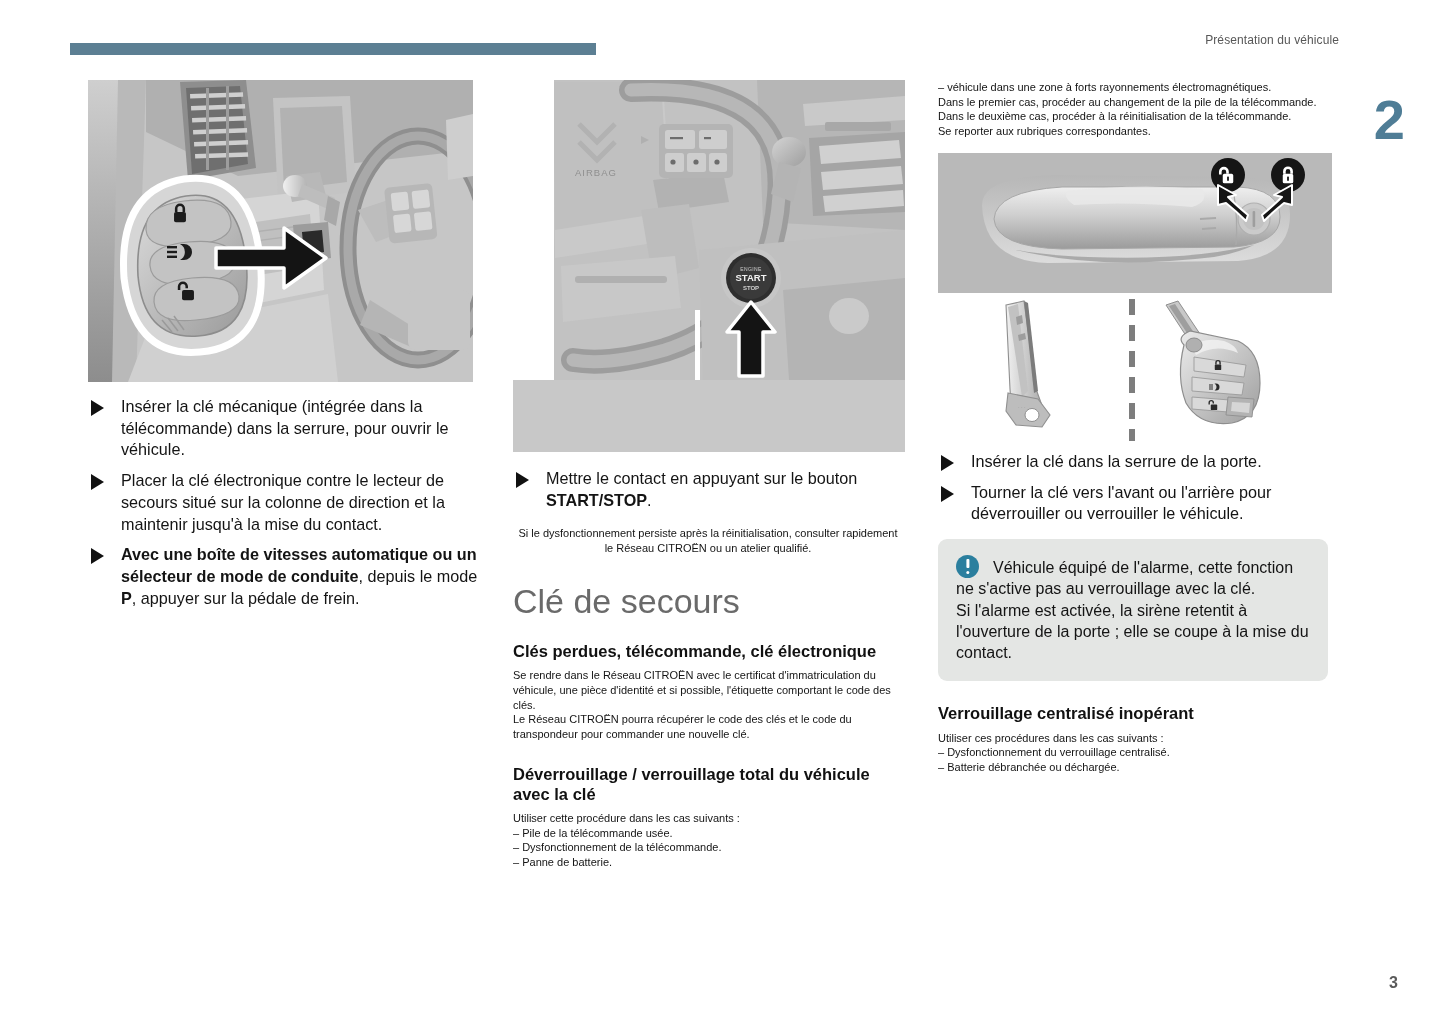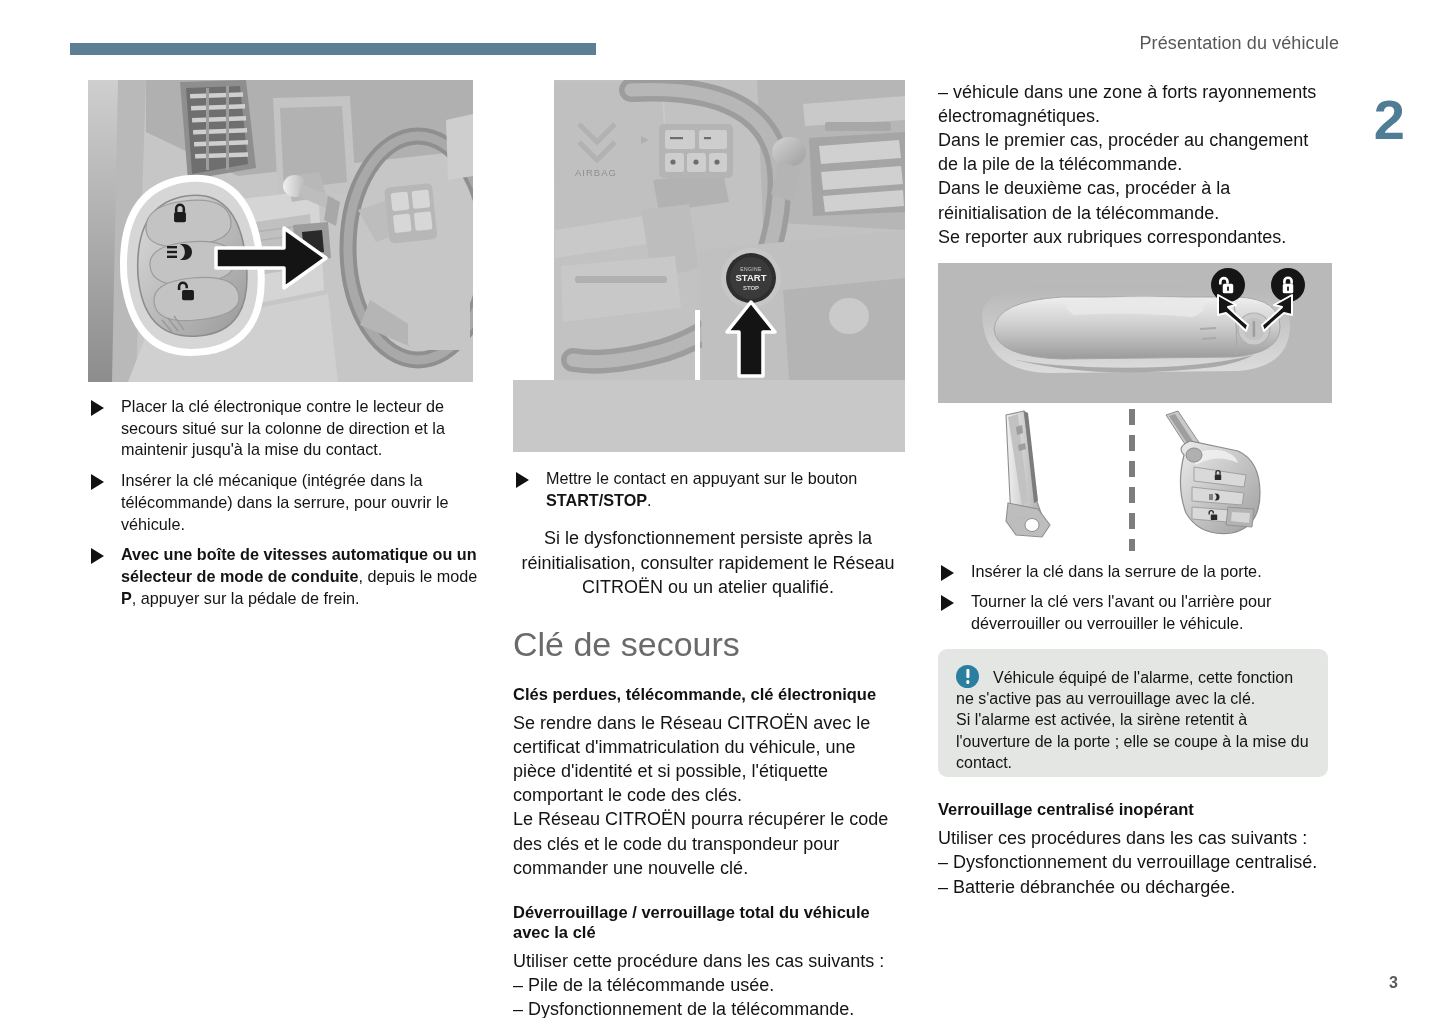--- a/index.html
+++ b/index.html
@@ -11,21 +11,21 @@
     overflow:hidden;
     position:relative;
   }
   
   .header-bar{
     position:absolute;left:70px;top:43px;width:526px;height:12px;
     background:#5c7f93;
   }
   .header-title{
     position:absolute;right:106px;top:33px;
-    font-size:18px;color:#575757;letter-spacing:.1px;
+    font-size:12px;color:#575757;letter-spacing:.1px;
     white-space:nowrap;
   }
   .chapter-number{
     position:absolute;right:40px;top:92px;
     font-size:56px;font-weight:bold;color:#4f7d96;
     line-height:1;
   }
   .page-number{
     position:absolute;right:47px;bottom:26px;
     font-size:16px;font-weight:bold;color:#5a5a5a;
@@ -40,21 +40,21 @@
   
   .h-bold{
     font-size:16.5px;font-weight:bold;color:#111;
     margin:0 0 7px 0;line-height:1.22;
   }
   .h-section{
     font-size:34px;color:#6a6a6a;font-weight:normal;
     margin:26px 0 20px 0;line-height:1.15;letter-spacing:0px;
   }
   p.body{
-    font-size:18px;line-height:1.34;margin:0 0 0 0;color:#141414;
+    font-size:11px;line-height:1.34;margin:0 0 0 0;color:#141414;
   }
   p.gap{margin-top:15px;text-align:center;}
   .b{font-weight:bold;}
 
   
   .blist{margin:0;padding:0;list-style:none;}
   .blist li{
     position:relative;padding-left:33px;margin-bottom:9px;
     font-size:16.2px;line-height:1.34;color:#141414;
   }
@@ -71,21 +71,21 @@
     position:relative;background:#c8c8c8;overflow:hidden;
   }
   .fig1{width:385px;height:302px;margin-bottom:14px;}
   .fig2{width:392px;height:372px;margin-bottom:16px;}
   .fig3{width:394px;height:140px;margin-bottom:0px;}
   .fig4{width:394px;height:148px;background:#ffffff;margin-bottom:10px;}
 
   
   .notebox{
     background:#e4e6e4;border-radius:9px;
-    padding:16px 18px 4px 18px;margin-top:14px;
+    padding:16px 18px 18px 18px;margin-top:14px;
     font-size:16px;line-height:1.33;color:#141414;
   }
   .note-icon{
     display:inline-block;vertical-align:-5px;
     width:23px;height:23px;border-radius:50%;
     background:#2b7f9e;position:relative;margin-right:14px;
   }
   .note-icon::before{
     content:"";position:absolute;left:50%;top:4px;
     transform:translateX(-50%);
@@ -226,25 +226,25 @@
 
       <g>
         <path d="M128 168 L196 168 L196 148 L238 178 L196 208 L196 188 L128 188 Z" fill="#141414" stroke="#ffffff" stroke-width="3.5" stroke-linejoin="round"></path>
       </g>
     </svg>
   </div>
 
   <ul class="blist">
     <li>
       <span class="tri"></span>
-      <span>Placer la clé électronique contre le lecteur de secours situé sur la colonne de direction et la maintenir jusqu'à la mise du contact.</span>
+      <span>Insérer la clé mécanique (intégrée dans la télécommande) dans la serrure, pour ouvrir le véhicule.</span>
     </li>
     <li>
       <span class="tri"></span>
-      <span>Insérer la clé mécanique (intégrée dans la télécommande) dans la serrure, pour ouvrir le véhicule.</span>
+      <span>Placer la clé électronique contre le lecteur de secours situé sur la colonne de direction et la maintenir jusqu'à la mise du contact.</span>
     </li>
     <li>
       <span class="tri"></span>
       <span class="b">Avec une boîte de vitesses automatique ou un sélecteur de mode de conduite</span><span>, depuis le mode </span><span class="b">P</span><span>, appuyer sur la pédale de frein.</span>
     </li>
   </ul>
 </div>
 
 <div class="col col2">
 

